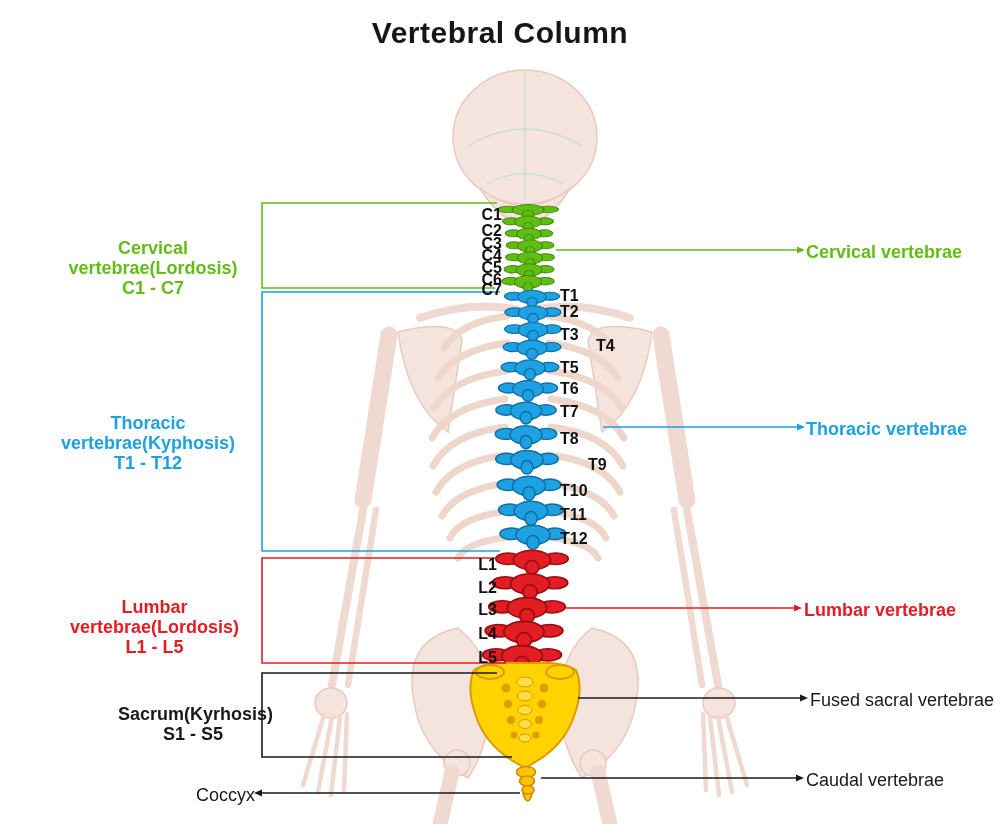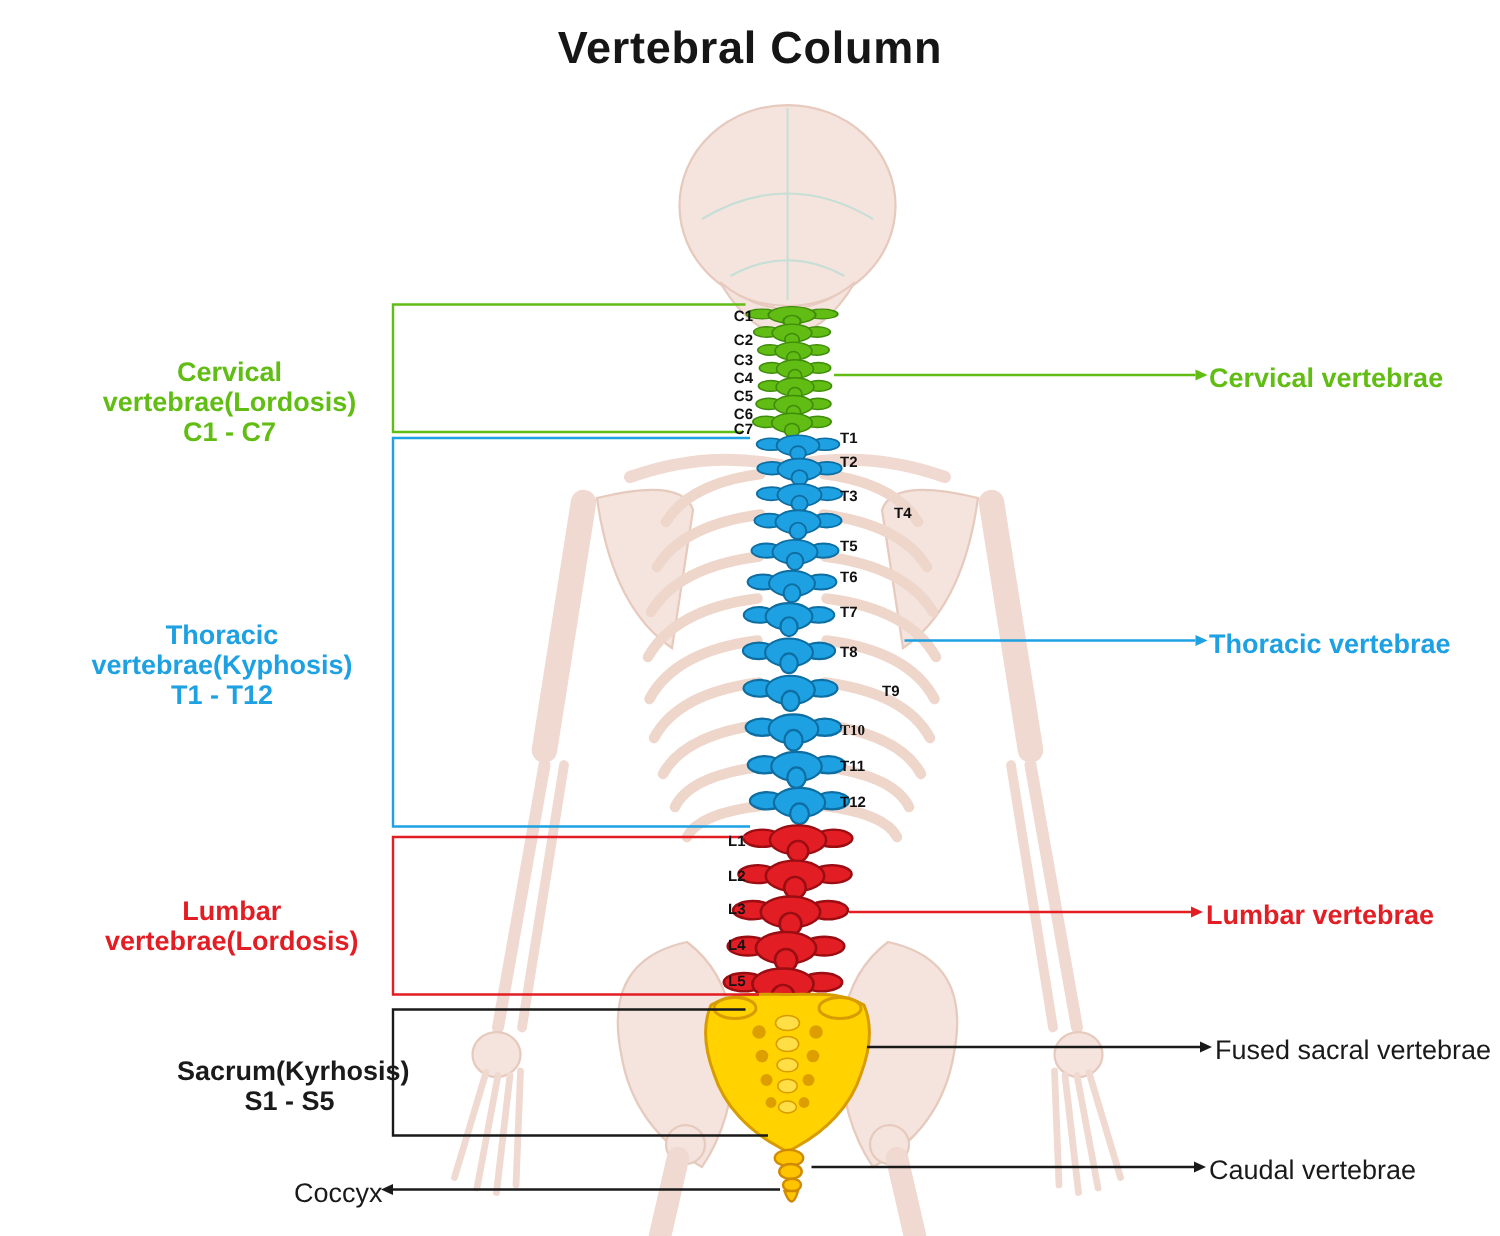--- a/index.html
+++ b/index.html
@@ -8,21 +8,21 @@
   .stage svg{position:absolute;left:0;top:0}
   .title{position:absolute;left:0;right:0;top:16px;text-align:center;
          font-size:30px;font-weight:bold;color:#161616;letter-spacing:.5px}
   .lbl{position:absolute;font-size:18px;font-weight:bold;line-height:20px;text-align:center}
   .single{white-space:nowrap;text-align:right}
   .green{color:#61bd13}
   .blue{color:#1da1e2}
   .red{color:#e21d23}
   .black{color:#1a1a1a}
   .normal{font-weight:normal}
-  .vlabel{position:absolute;font-size:10px;font-weight:bold;color:#111;white-space:nowrap}
+  .vlabel{position:absolute;font-size:16px;font-weight:bold;color:#111;white-space:nowrap}
   
   .cerv{fill:#61bd13;stroke:#3f8c0a;stroke-width:1.3}
   .thor{fill:#1da1e2;stroke:#0e6da1;stroke-width:1.3}
   .lumb{fill:#e21d23;stroke:#9a0d12;stroke-width:1.3}
   .sacr{fill:#ffd200;stroke:#d89c00;stroke-width:2}
   .cocc{fill:#ffc400;stroke:#d08a00;stroke-width:1.6}
   .bone{fill:#f5e4dd;stroke:#e7cabe;stroke-width:1.5}
   .boneln{stroke:#f0d9d0;fill:none;stroke-linecap:round}
   .rib{stroke:#eed6cb;stroke-width:7;fill:none;stroke-linecap:round}
   .suture{stroke:#c6dfd6;stroke-width:1.4;fill:none}
@@ -218,20 +218,21 @@
     <div>C1 - C7</div>
   </div>
 
   <div class="lbl blue" style="left:33px;top:413px;width:230px">
     <div>Thoracic vertebrae(Kyphosis)</div>
     <div>T1 - T12</div>
   </div>
 
   <div class="lbl red" style="left:42px;top:597px;width:225px">
     <div>Lumbar vertebrae(Lordosis)</div>
+    <div>L1 - L5</div>
   </div>
 
   <div class="lbl black" style="left:118px;top:704px;width:150px">
     <div>Sacrum(Kyrhosis)</div>
     <div>S1 - S5</div>
   </div>
 
   <div class="lbl black normal single" style="left:196px;top:785px">Coccyx</div>
 
   <div class="lbl green single" style="left:806px;top:242px">Cervical vertebrae</div>
@@ -248,21 +249,21 @@
     <span class="vlabel" style="top: 281px; right: 498px;">C7</span>
     <span class="vlabel" style="top: 287px; left: 560px;">T1</span>
     <span class="vlabel" style="top: 303px; left: 560px;">T2</span>
     <span class="vlabel" style="top: 326px; left: 560px;">T3</span>
     <span class="vlabel" style="top: 337px; left: 560px; margin-left: 36px;">T4</span>
     <span class="vlabel" style="top: 359px; left: 560px;">T5</span>
     <span class="vlabel" style="top: 380px; left: 560px;">T6</span>
     <span class="vlabel" style="top: 403px; left: 560px;">T7</span>
     <span class="vlabel" style="top: 430px; left: 560px;">T8</span>
     <span class="vlabel" style="top: 456px; left: 560px; margin-left: 28px;">T9</span>
-    <span class="vlabel" style="top: 482px; left: 560px; font-family: Liberation Serif, serif;">T10</span>
+    <span class="vlabel" style="top: 482px; left: 560px;">T10</span>
     <span class="vlabel" style="top: 506px; left: 560px;">T11</span>
     <span class="vlabel" style="top: 530px; left: 560px;">T12</span>
     <span class="vlabel" style="top: 556px; right: 503px;">L1</span>
     <span class="vlabel" style="top: 579px; right: 503px;">L2</span>
     <span class="vlabel" style="top: 601px; right: 503px;">L3</span>
     <span class="vlabel" style="top: 625px; right: 503px;">L4</span>
     <span class="vlabel" style="top: 649px; right: 503px;">L5</span>
   </div>
 
 </body></html>

